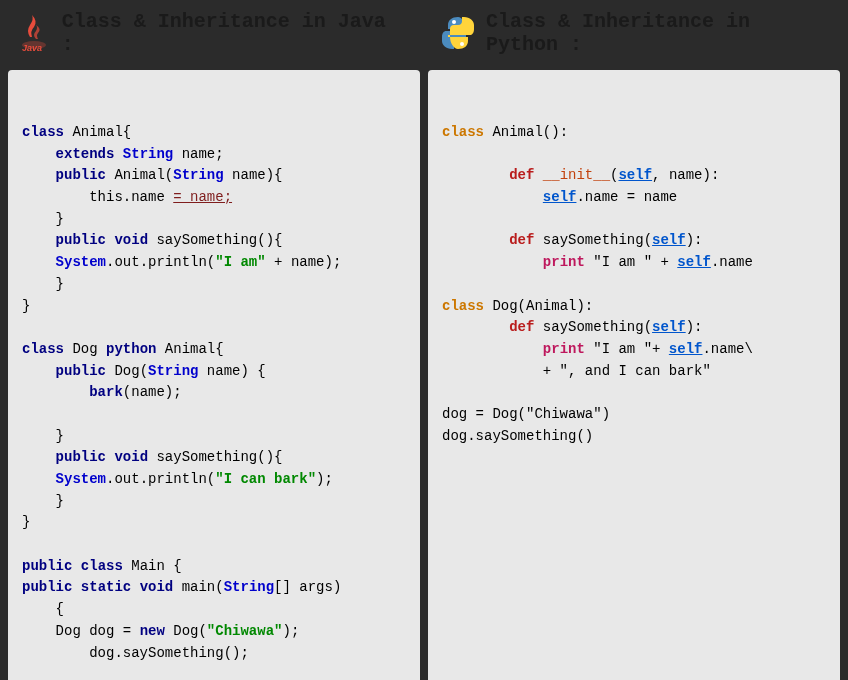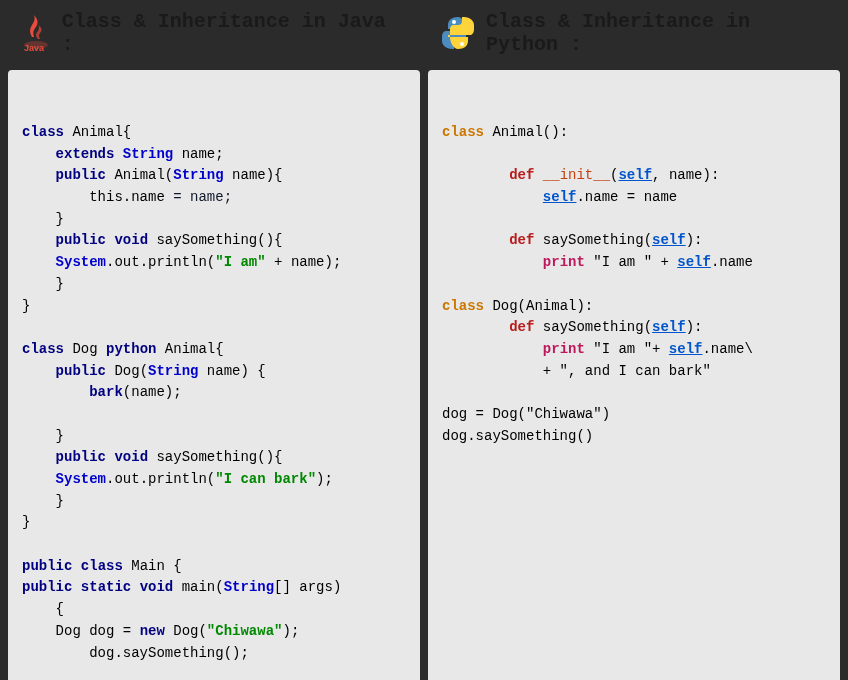--- a/index.html
+++ b/index.html
@@ -30,21 +30,22 @@
       font-size: 20px;
       font-weight: bold;
       color: #1a1a1a;
     }
 
     .java-icon {
       width: 36px;
       height: 36px;
       display: flex;
       align-items: center;
-      justify-content: flex-end;
+      justify-content: center;
+      font-style: italic;
     }
 
     .python-icon {
       width: 36px;
       height: 36px;
       display: flex;
       align-items: center;
       justify-content: center;
       font-size: 22px;
     }
@@ -69,21 +70,21 @@
       font-family: 'Courier New', Courier, monospace;
       font-size: 14px;
       line-height: 1.55;
       white-space: pre;
       margin-top: 36px;
     }
 
     
     .j-keyword { color: #000080; font-weight: bold; }
     .j-string { color: #008800; font-weight: bold; }
-    .j-plain { color: #0f172a; }
+    .j-plain { color: #7f1d1d; text-decoration: underline; }
     .j-system { color: #0000cc; font-weight: bold; }
     .j-super { color: #000080; font-weight: bold; }
 
     
     .p-keyword { color: #cc7700; font-weight: bold; }
     .p-self { color: #0055cc; font-weight: bold; text-decoration: underline; }
     .p-print { color: #be185d; font-weight: bold; }
     .p-def { color: #b91c1c; font-weight: bold; }
     .p-init { color: #c2410c; font-weight: normal; }
   </style>

